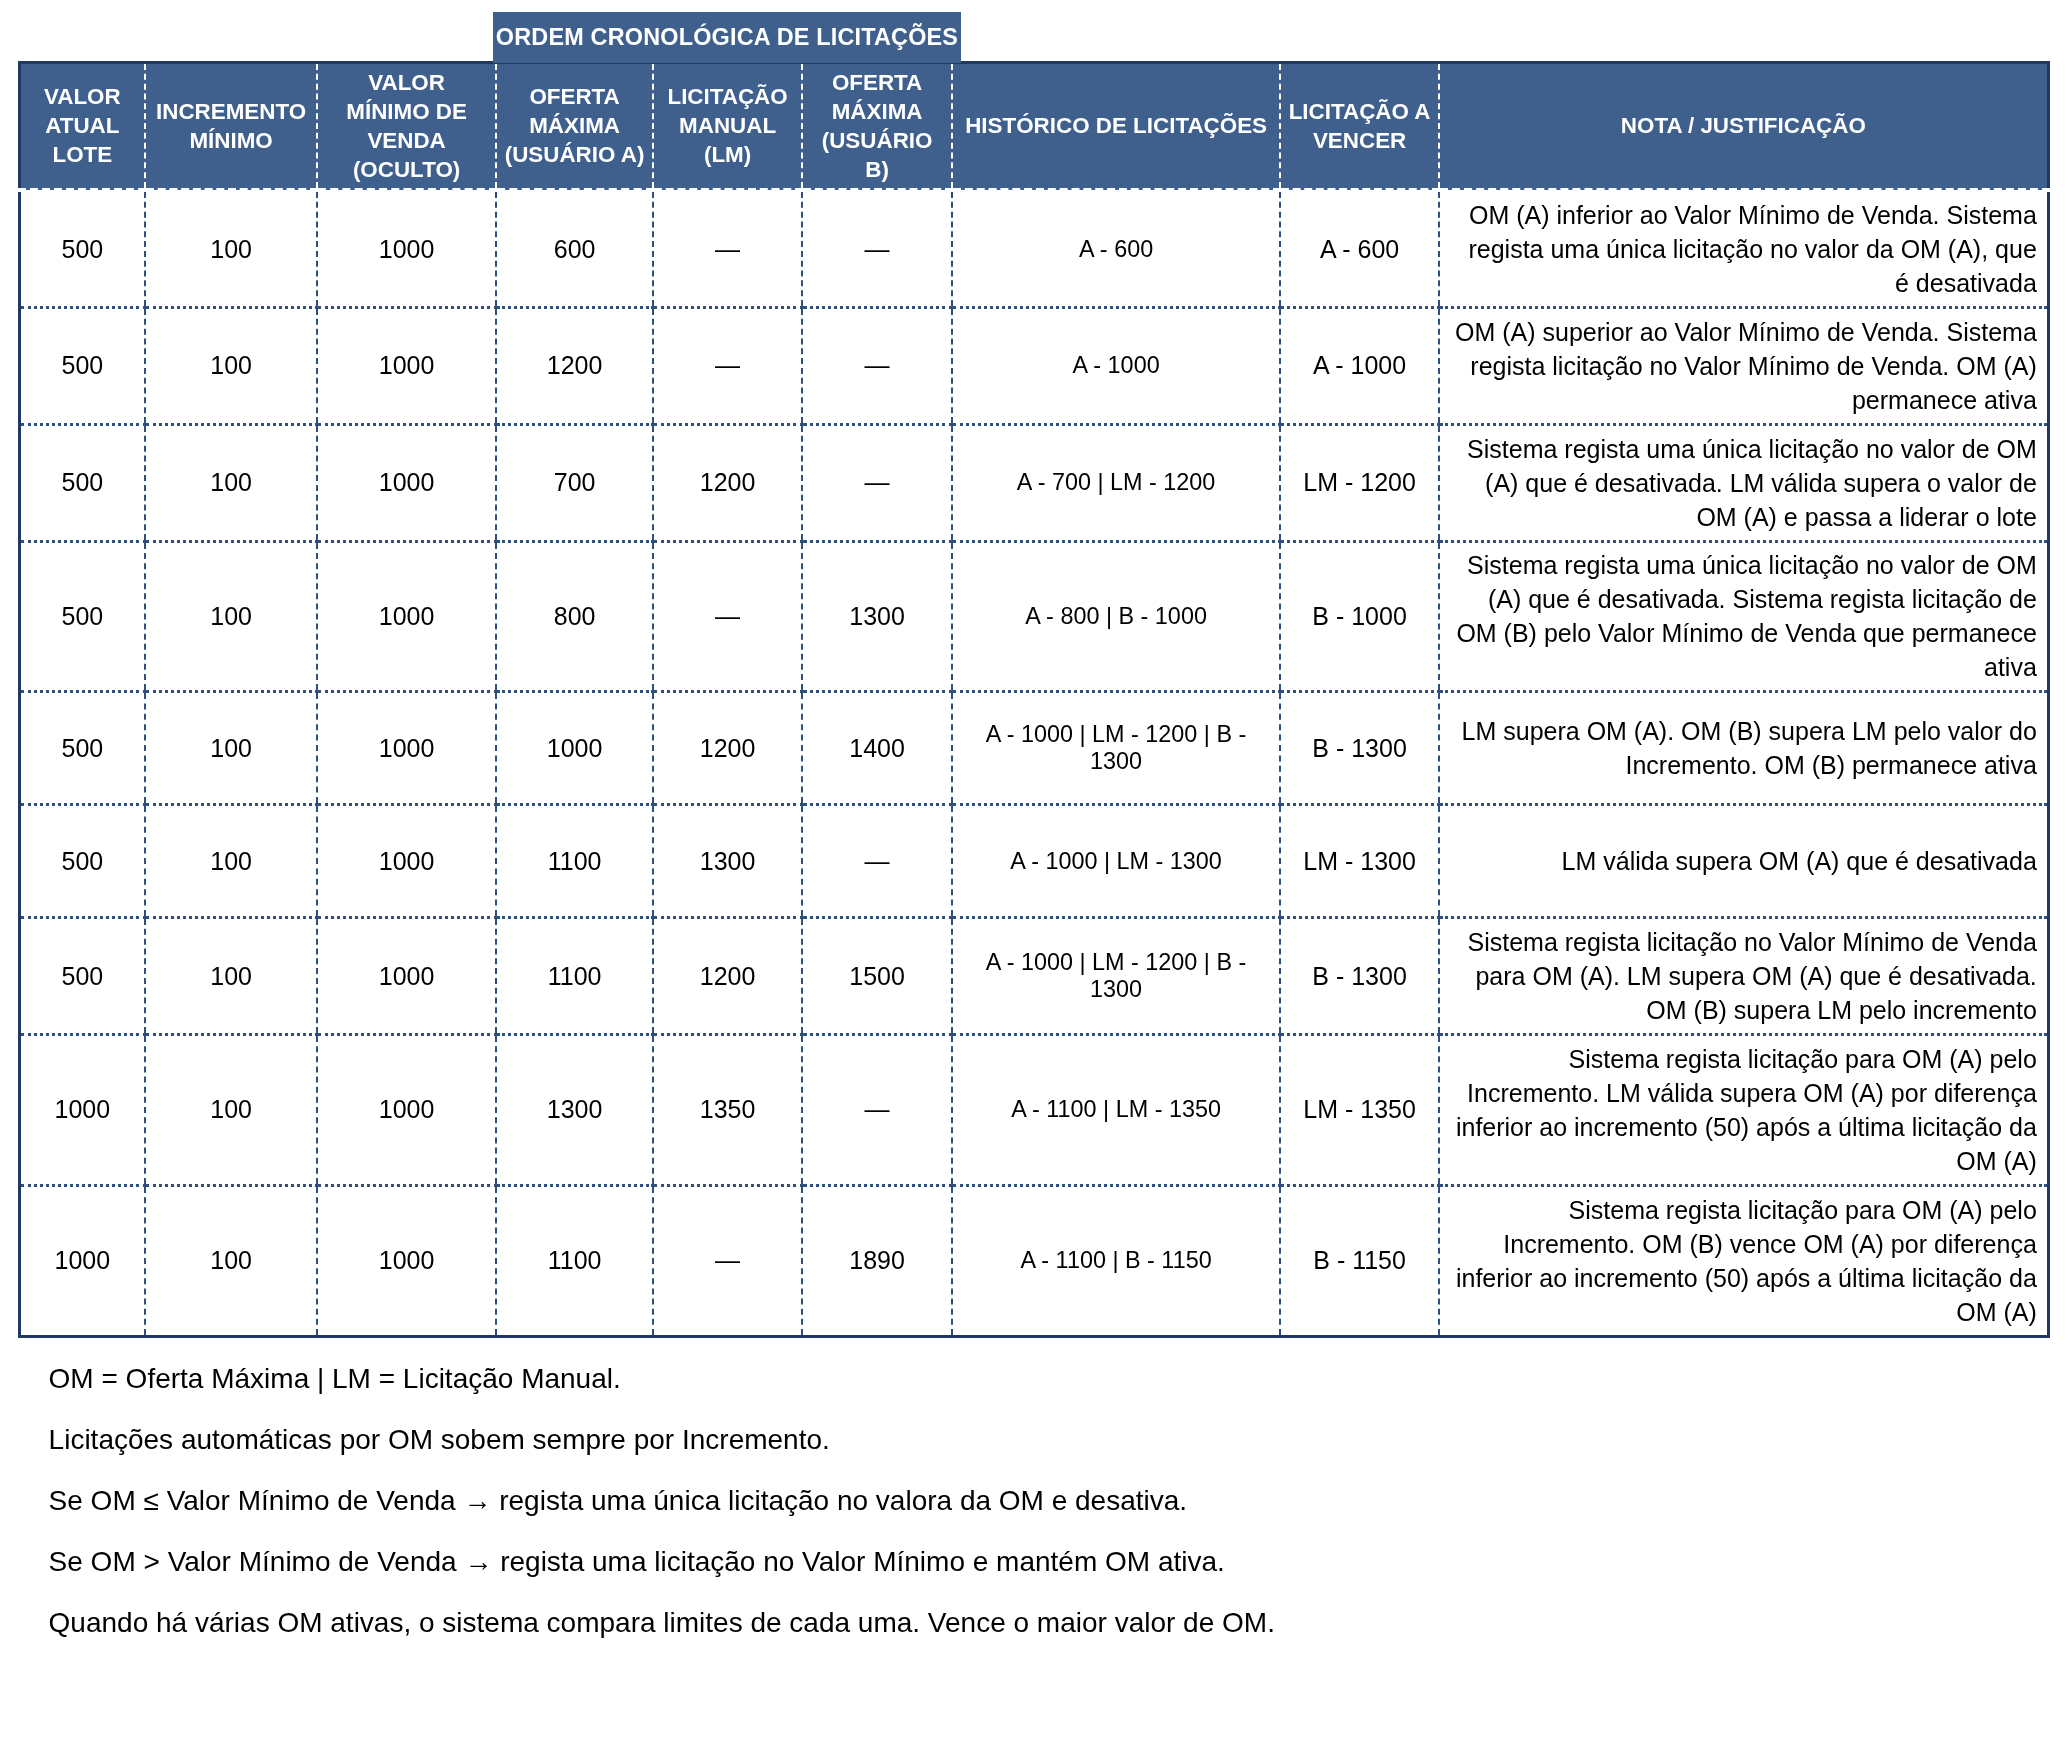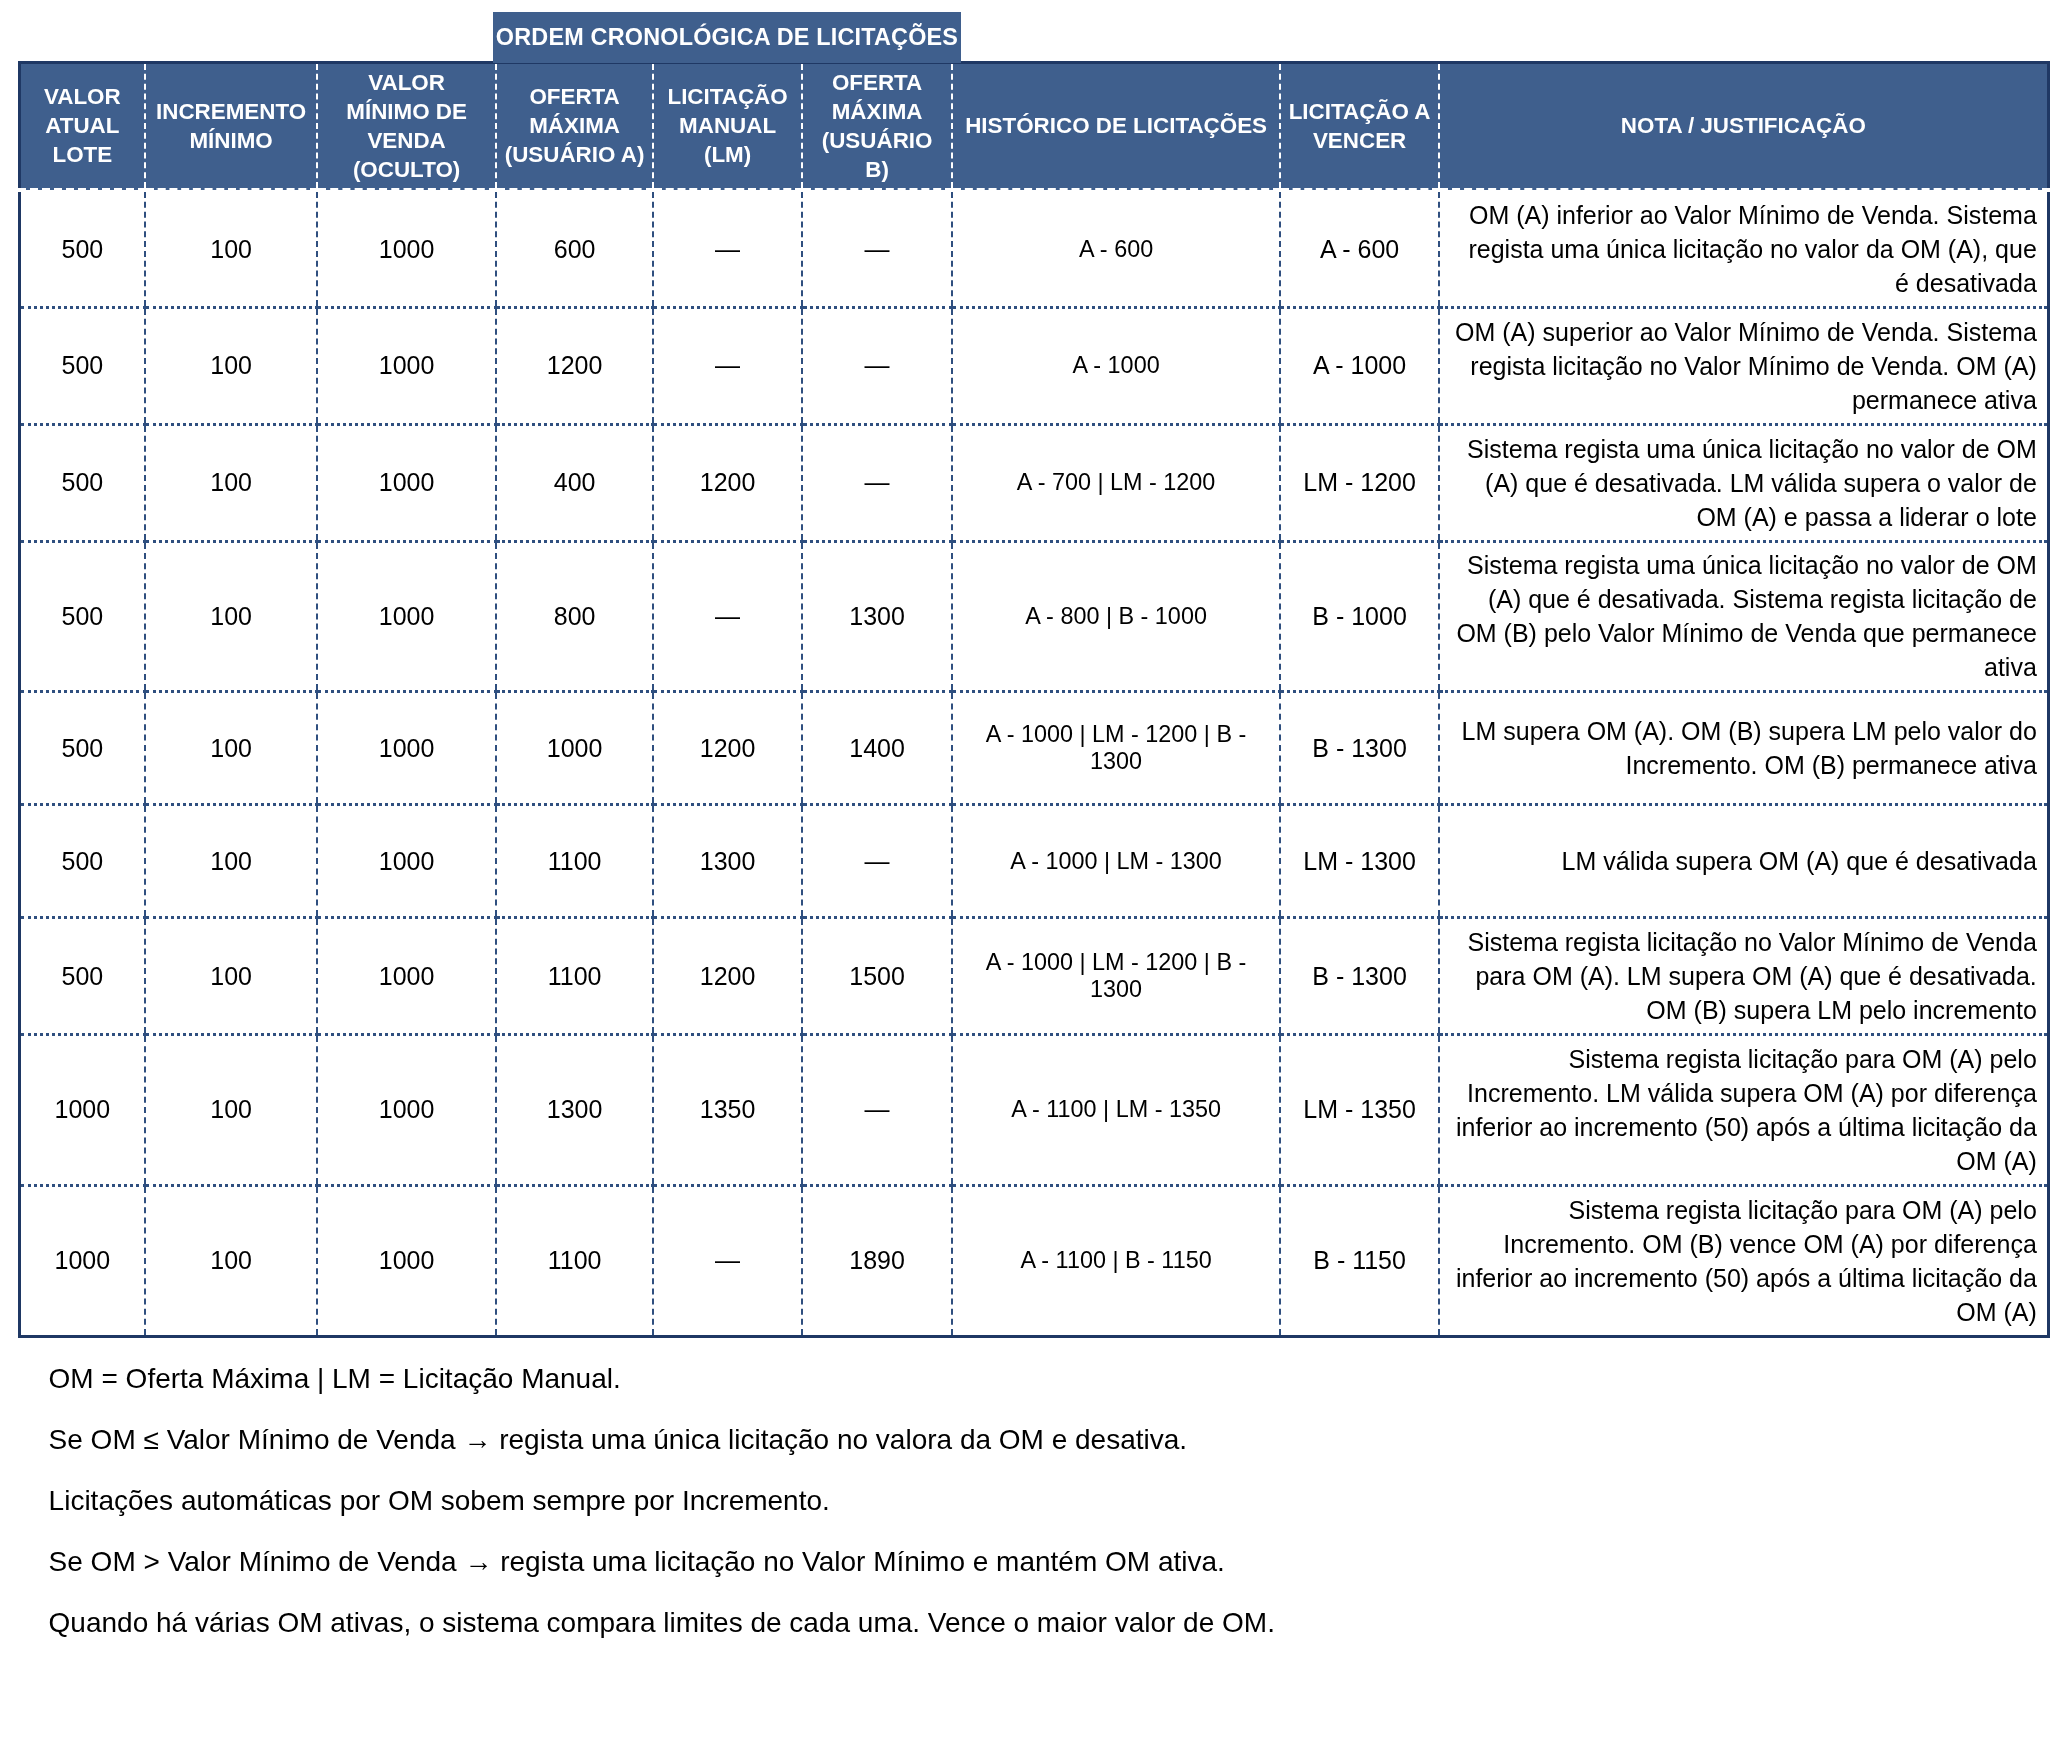--- a/index.html
+++ b/index.html
@@ -135,21 +135,21 @@
         <td>—</td>
         <td>—</td>
         <td class="hist">A - 1000</td>
         <td>A - 1000</td>
         <td class="nota">OM (A) superior ao Valor Mínimo de Venda. Sistema regista licitação no Valor Mínimo de Venda. OM (A) permanece ativa</td>
       </tr>
       <tr>
         <td>500</td>
         <td>100</td>
         <td>1000</td>
-        <td>400</td>
+        <td>700</td>
         <td>1200</td>
         <td>—</td>
         <td class="hist">A - 700 | LM - 1200</td>
         <td>LM - 1200</td>
         <td class="nota">Sistema regista uma única licitação no valor de OM (A) que é desativada. LM válida supera o valor de OM (A) e passa a liderar o lote</td>
       </tr>
       <tr>
         <td>500</td>
         <td>100</td>
         <td>1000</td>
@@ -213,21 +213,21 @@
         <td>1890</td>
         <td class="hist">A - 1100 | B - 1150</td>
         <td>B - 1150</td>
         <td class="nota">Sistema regista licitação para OM (A) pelo Incremento. OM (B) vence OM (A) por diferença inferior ao incremento (50) após a última licitação da OM (A)</td>
       </tr>
     </tbody>
   </table>
 
   <div class="resumo">
     <p>OM = Oferta Máxima  |  LM = Licitação Manual.</p>
+    <p>Licitações automáticas por OM sobem sempre por Incremento.</p>
     <p>Se OM ≤ Valor Mínimo de Venda → regista uma única licitação  no valora da OM e desativa.</p>
-    <p>Licitações automáticas por OM sobem sempre por Incremento.</p>
     <p>Se OM &gt; Valor Mínimo de Venda → regista uma licitação no Valor Mínimo e mantém OM ativa.</p>
     <p>Quando há várias OM ativas, o sistema compara limites de cada uma. Vence o maior valor de OM.</p>
 
   </div>
 
 </div>
 
 
 </body></html>

